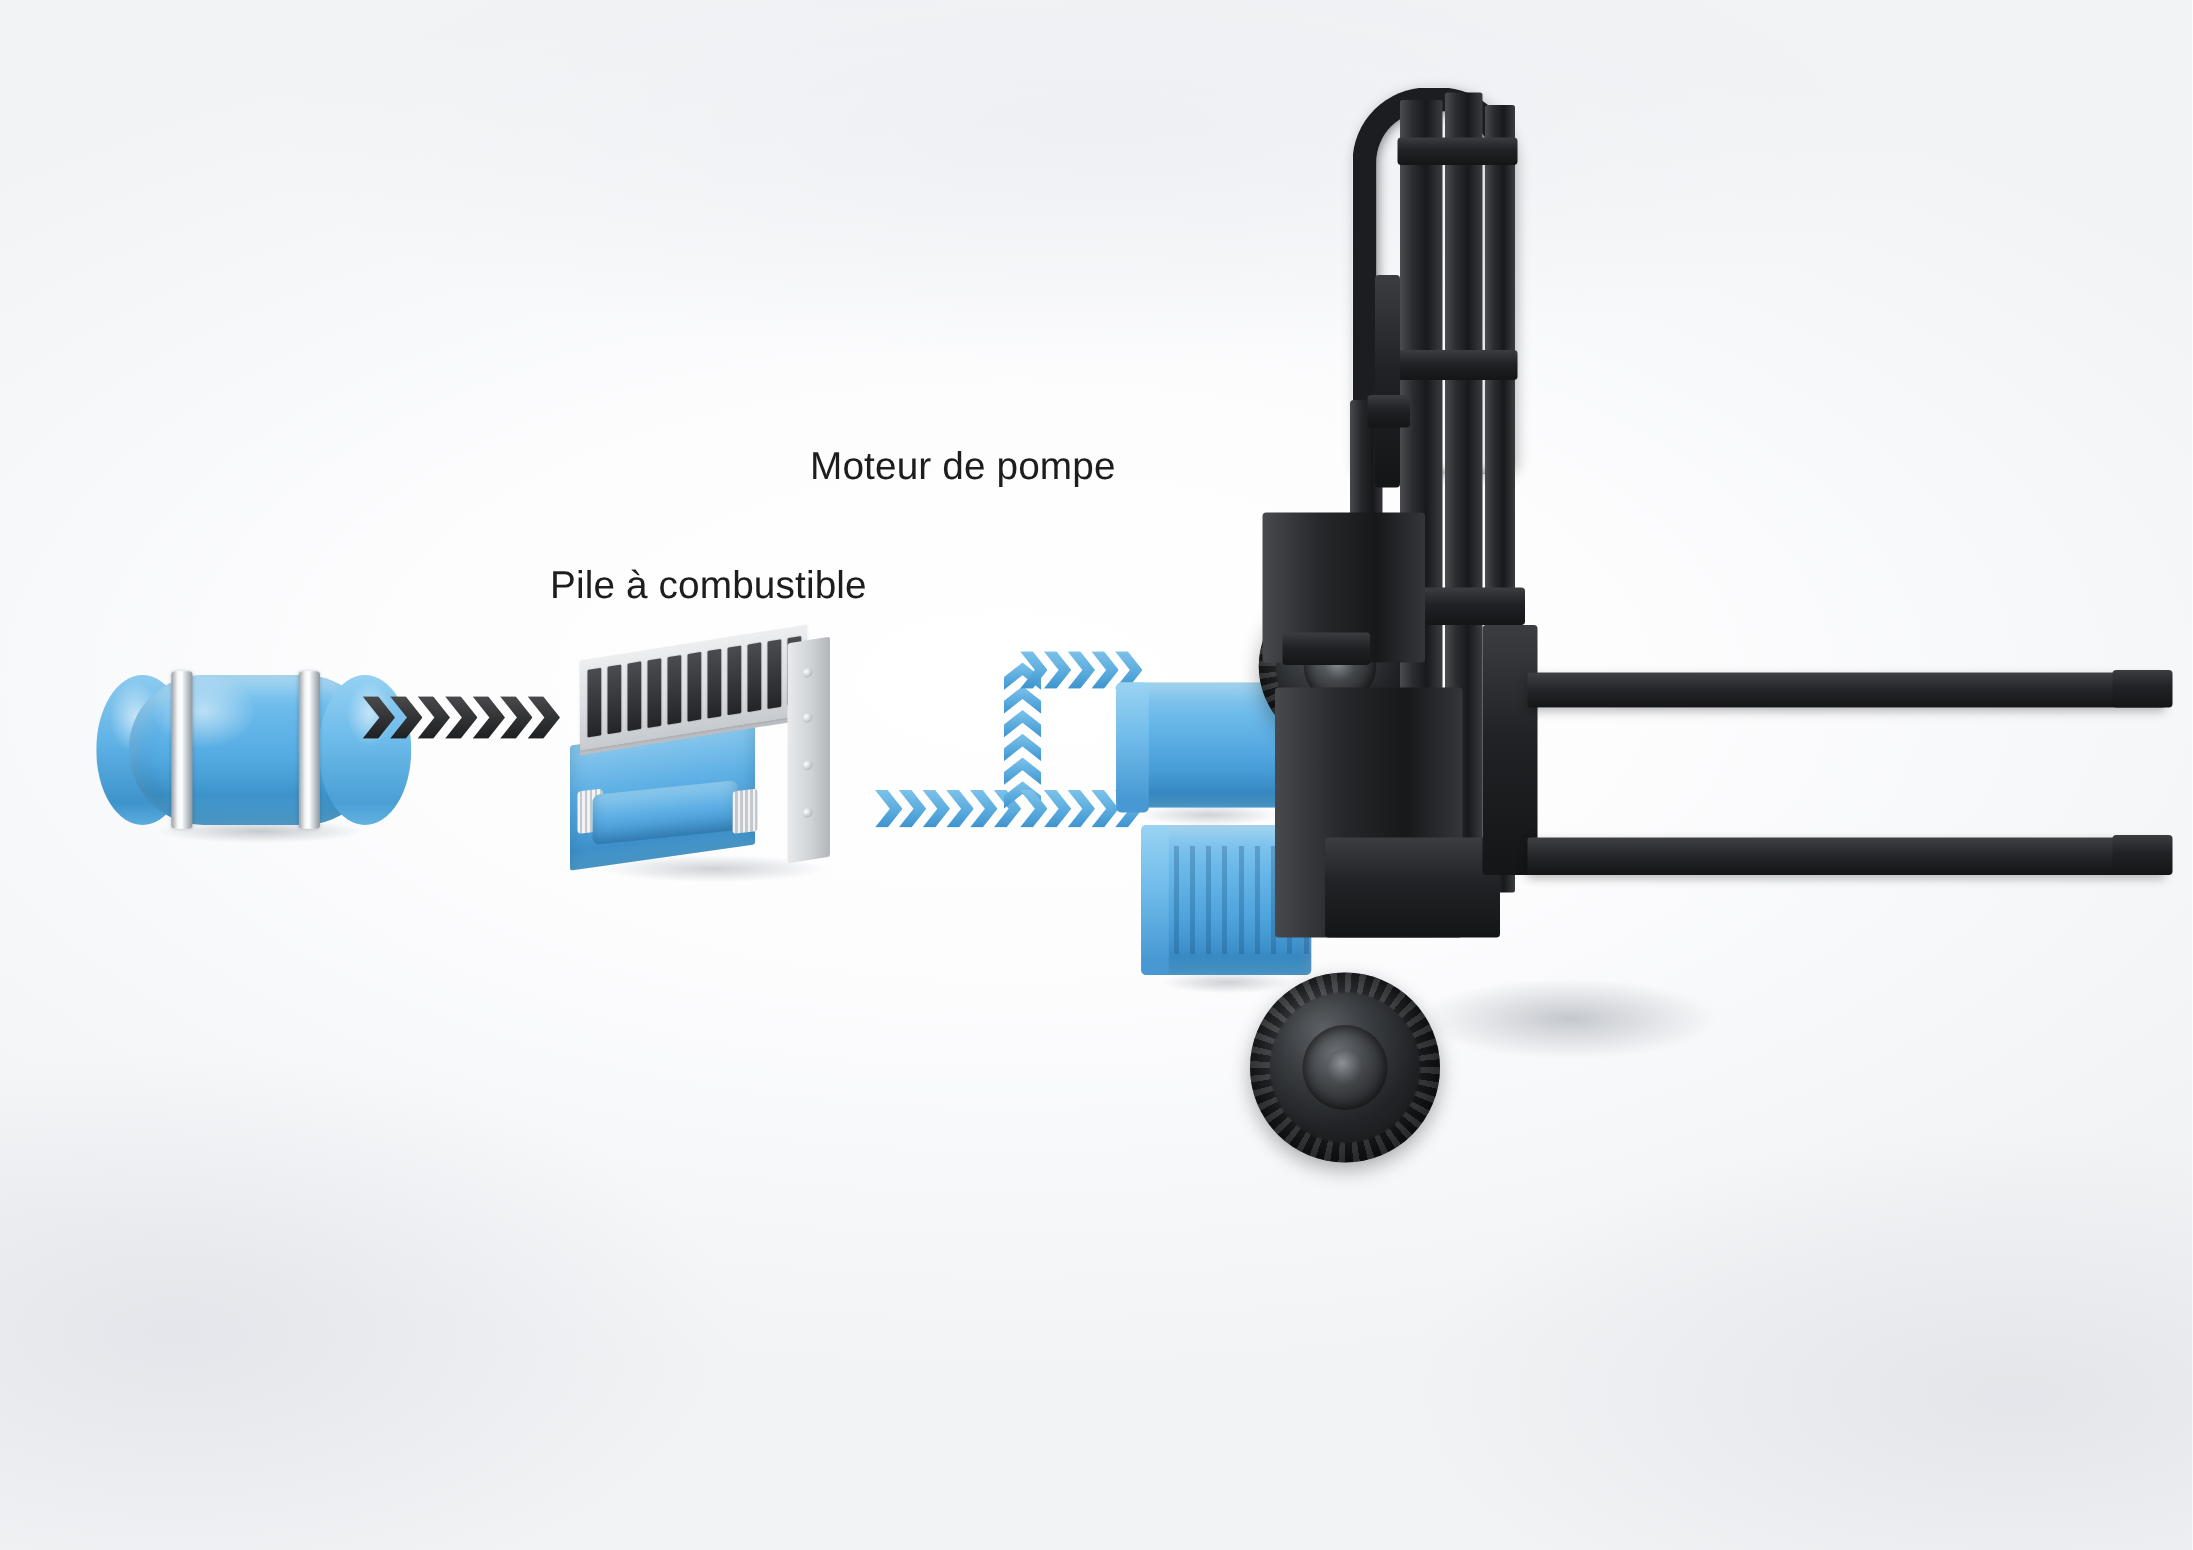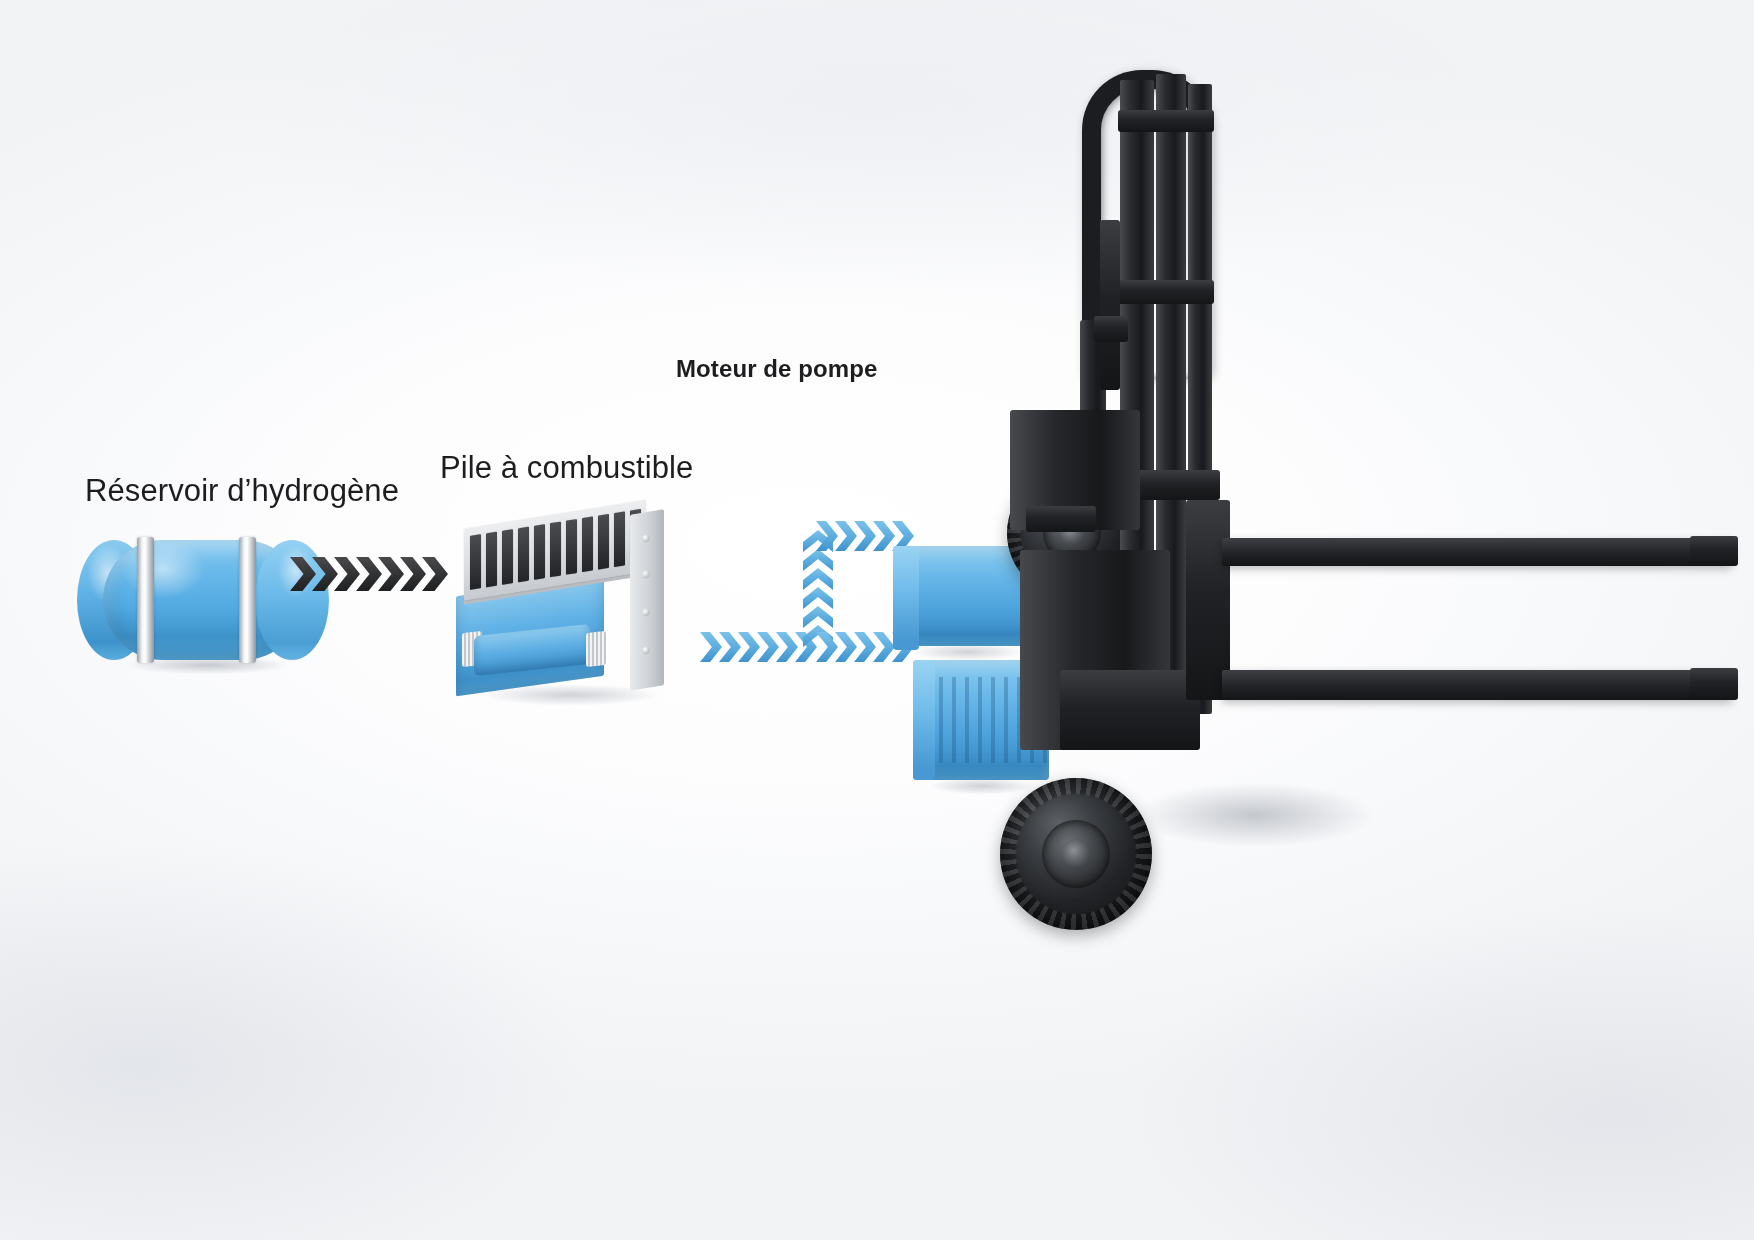--- a/index.html
+++ b/index.html
@@ -318,16 +318,15 @@
     <div class="fork" style="left:92px;top:468px;width:510px;height:28px;"></div>
     <div class="fork" style="left:92px;top:600px;width:510px;height:30px;"></div>
     <div class="blk" style="left:560px;top:466px;width:48px;height:30px;"></div>
     <div class="blk" style="left:560px;top:598px;width:48px;height:32px;"></div>
 
     <div class="blk" style="left:-30px;top:150px;width:20px;height:170px;"></div>
     <div class="blk" style="left:-36px;top:246px;width:34px;height:26px;"></div>
     <div class="blk" style="left:-104px;top:436px;width:70px;height:26px;"></div>
   </div>
 
-  <div class="label" style="left:85px;top:473px;font-size:31px;">Réservoir d’hydrogène</div>
   <div class="label" style="left:440px;top:450px;font-size:31px;">Pile à combustible</div>
-  <div class="label" style="left:676px;top:355px;font-size:24px;font-weight:bold;">Moteur de pompe</div>
+  <div class="label" style="left:648px;top:355px;font-size:31px;">Moteur de pompe</div>
 </div>
 
 </body></html>

